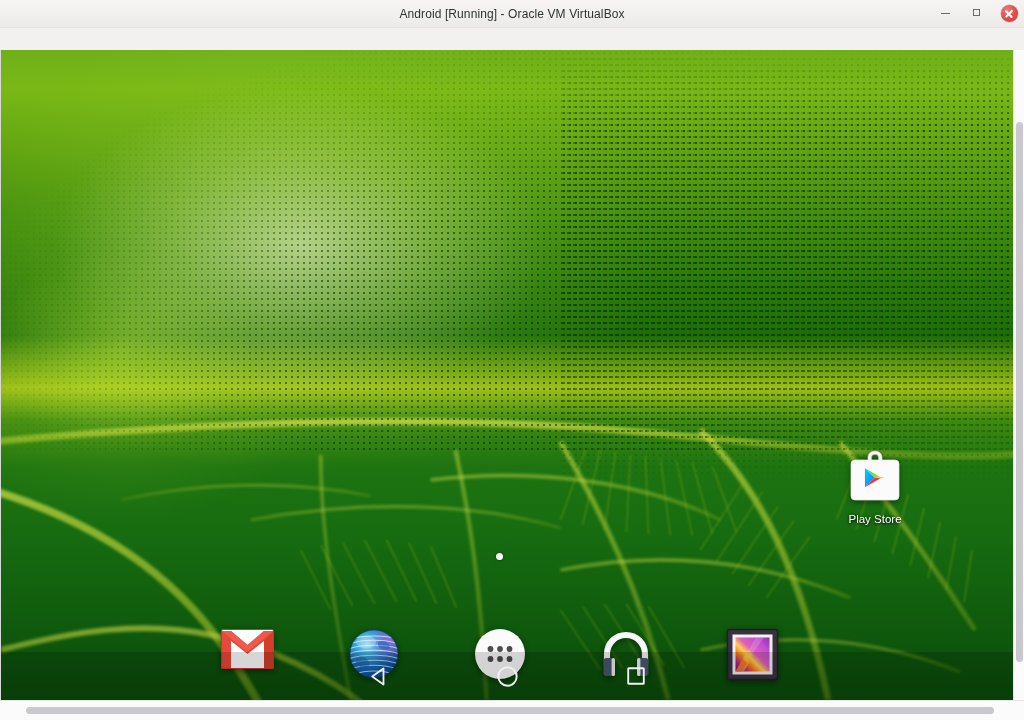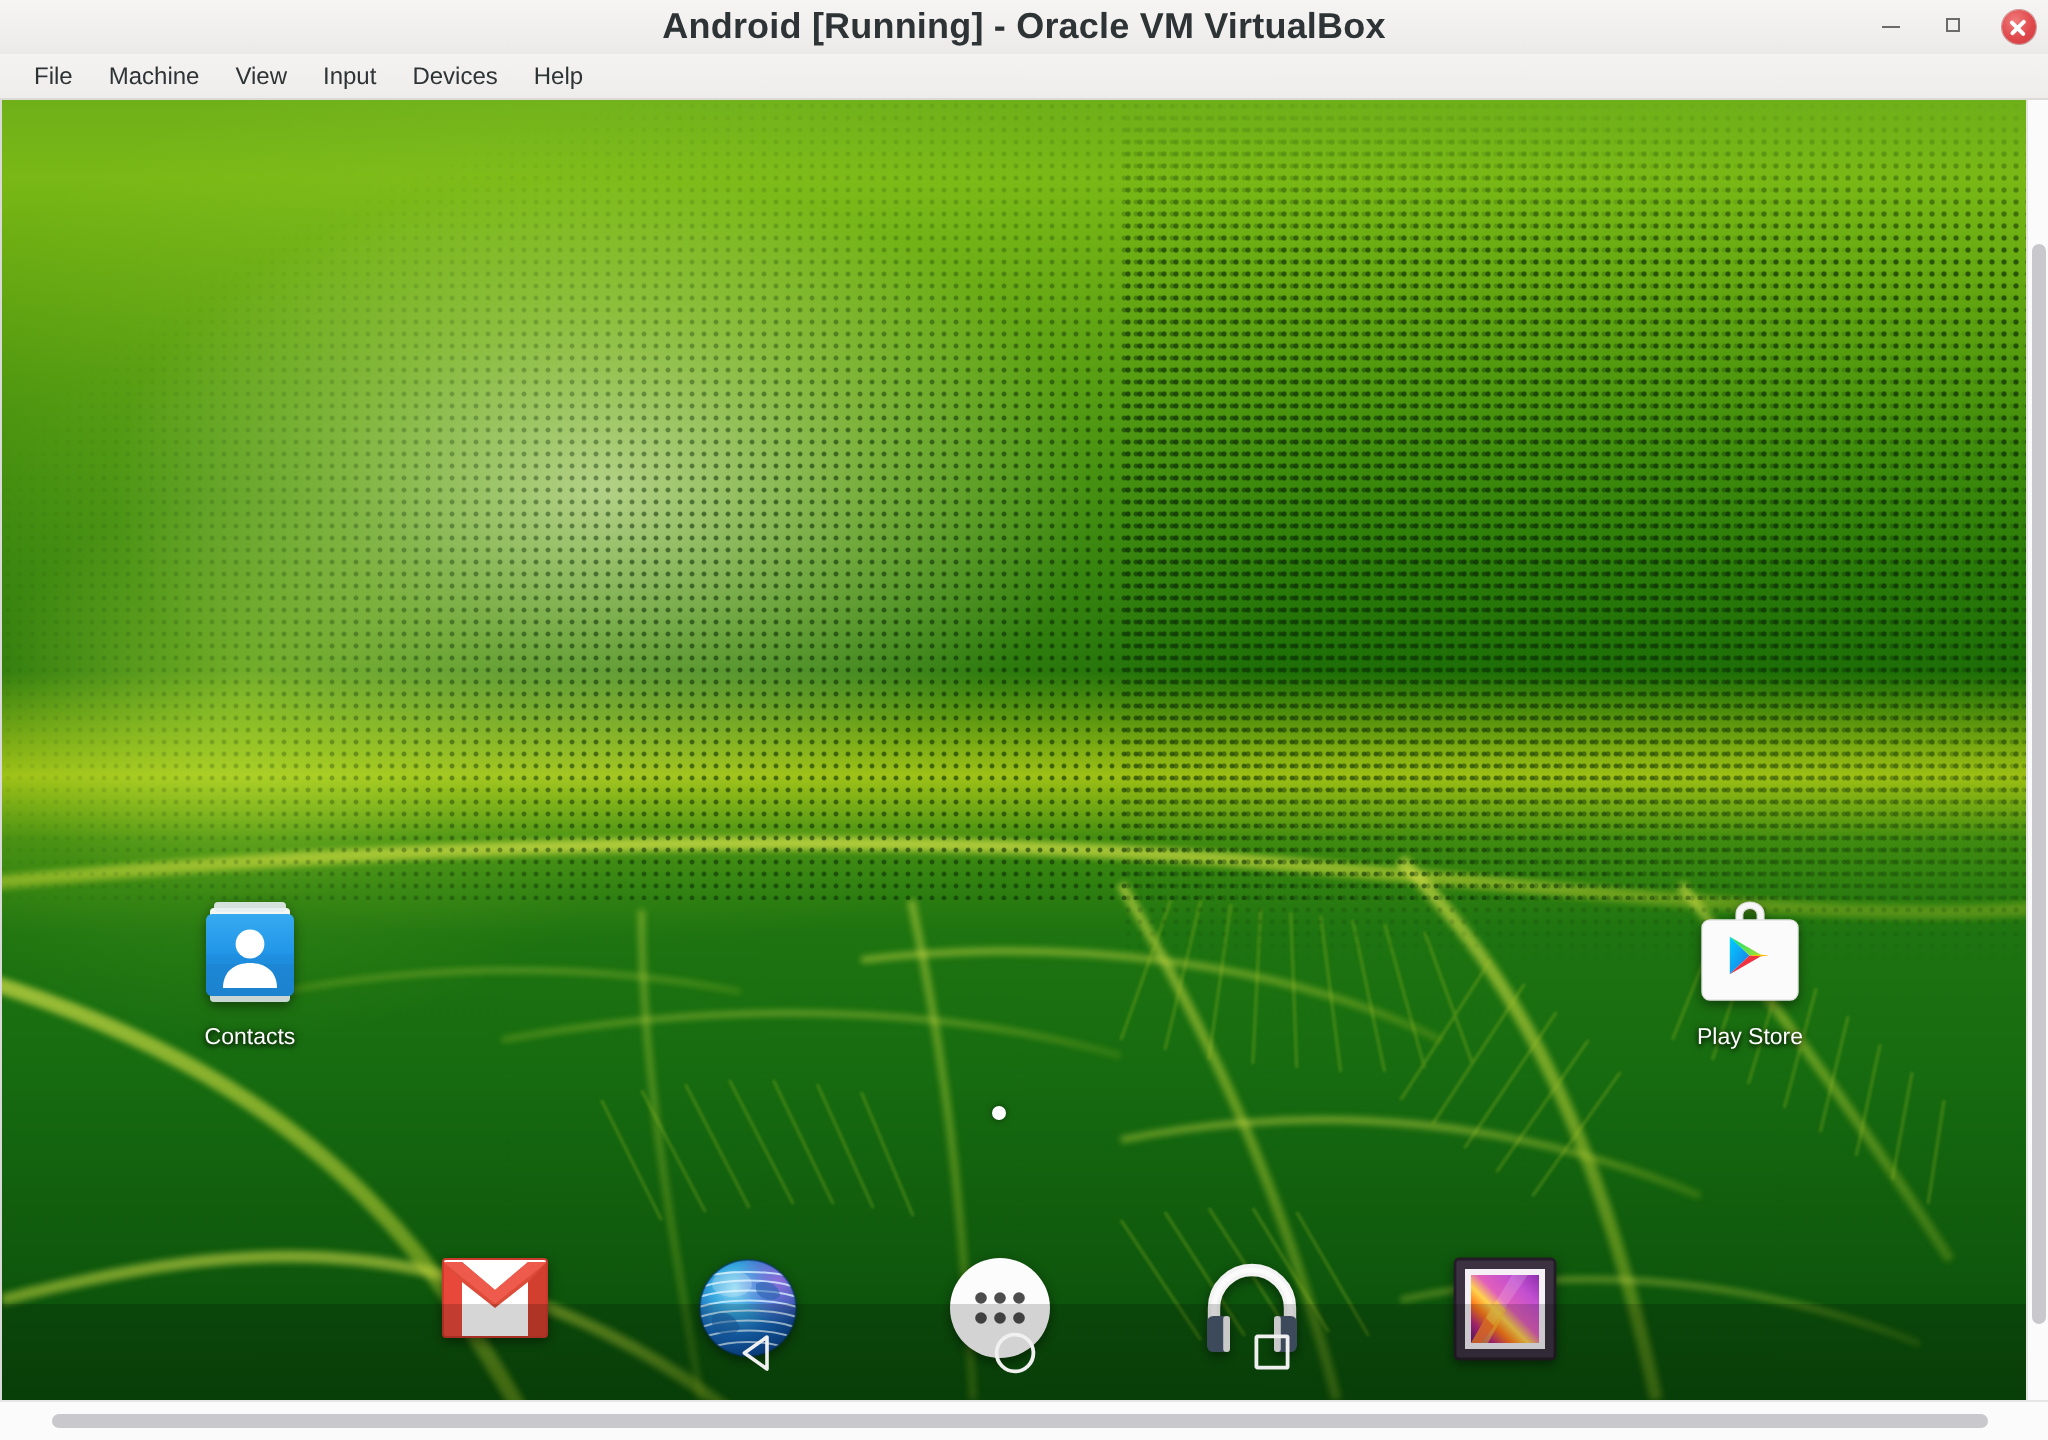--- a/index.html
+++ b/index.html
@@ -27,22 +27,22 @@
     position: absolute;
     left: 0; top: 0;
     width: 1024px; height: 27px;
     background: linear-gradient(to bottom, #f6f5f4 0%, #f0efed 60%, #ebeae8 100%);
     border-bottom: 1px solid #e3e1df;
     display: flex;
     align-items: center;
     justify-content: center;
   }
   .title-text {
-    font-size: 18px;
-    font-weight: bold;
+    font-size: 12px;
+    font-weight: normal;
     color: #2e3436;
     letter-spacing: 0.1px;
     white-space: nowrap;
   }
   .win-controls {
     position: absolute;
     right: 6px; top: 0;
     height: 27px;
     display: flex;
     align-items: center;
@@ -306,28 +306,20 @@
       </div>
       <div class="wc">
         <span class="wc-restore-glyph"></span>
       </div>
       <div class="wc">
         <span class="wc-close"></span>
       </div>
     </div>
   </div>
 
-  <div class="menubar">
-    <div class="menu-item">File</div>
-    <div class="menu-item">Machine</div>
-    <div class="menu-item">View</div>
-    <div class="menu-item">Input</div>
-    <div class="menu-item">Devices</div>
-    <div class="menu-item">Help</div>
-  </div>
 
   <div class="vm-screen">
 
     <div class="wallpaper"></div>
 
     <svg class="veins" viewBox="0 0 1013 650" preserveAspectRatio="none">
       <defs>
         <linearGradient id="veinG" x1="0" y1="0" x2="0" y2="1">
           <stop offset="0%" stop-color="#d8e24a" stop-opacity="0.85"></stop>
           <stop offset="50%" stop-color="#b9cf33" stop-opacity="0.72"></stop>
@@ -395,46 +387,20 @@
           <path d="M 582 556 L 622 618"></path>
         <path d="M 604 554 L 644 616"></path>
           <path d="M 626 554 L 664 616"></path>
         <path d="M 648 556 L 684 618"></path>
       </g>
     </svg>
 
     <div class="halftone"></div>
     <div class="halftone2"></div>
 
-    <div class="app-icon" style="left:76px; top:398px;">
-      <svg width="58" height="58" viewBox="0 0 58 58" class="icon-shadow">
-        <defs>
-          <linearGradient id="cBlue" x1="0" y1="0" x2="0" y2="1">
-            <stop offset="0%" stop-color="#37aaf0"></stop>
-            <stop offset="48%" stop-color="#2196e8"></stop>
-            <stop offset="50%" stop-color="#1f8fe0"></stop>
-            <stop offset="100%" stop-color="#1c83cf"></stop>
-          </linearGradient>
-        </defs>
-
-        <rect x="9" y="6" width="40" height="6" rx="2" fill="#ffffff" opacity="0.95"></rect>
-        <rect x="11" y="3" width="36" height="5" rx="2" fill="#e8eef2" opacity="0.9"></rect>
-
-        <rect x="9" y="48" width="40" height="5" rx="2" fill="#dde5ea" opacity="0.9"></rect>
-
-        <rect x="7" y="9" width="44" height="41" rx="3" fill="url(#cBlue)"></rect>
-
-        <path d="M7 34 h44 v13 a3 3 0 0 1 -3 3 h-38 a3 3 0 0 1 -3 -3 z" fill="#1c83cf" opacity="0.55"></path>
-
-        <circle cx="29" cy="24" r="7.2" fill="#ffffff"></circle>
-
-        <path d="M15.5 46 C15.5 37.5, 21.5 33.5, 29 33.5 C36.5 33.5, 42.5 37.5, 42.5 46 Z" fill="#ffffff"></path>
-      </svg>
-      <div class="app-label">Contacts</div>
-    </div>
 
     <div class="app-icon" style="left:826px; top:398px;text-align:center;">
       <svg width="60" height="58" viewBox="0 0 60 58" class="icon-shadow">
         <defs>
           <linearGradient id="psBlue" x1="0" y1="0" x2="0.9" y2="1">
             <stop offset="0%" stop-color="#00d0ff"></stop>
               <stop offset="100%" stop-color="#1e78e8"></stop>
           </linearGradient>
           <linearGradient id="psGreen" x1="0" y1="0" x2="1" y2="0.6">
             <stop offset="0%" stop-color="#00e07a"></stop>

